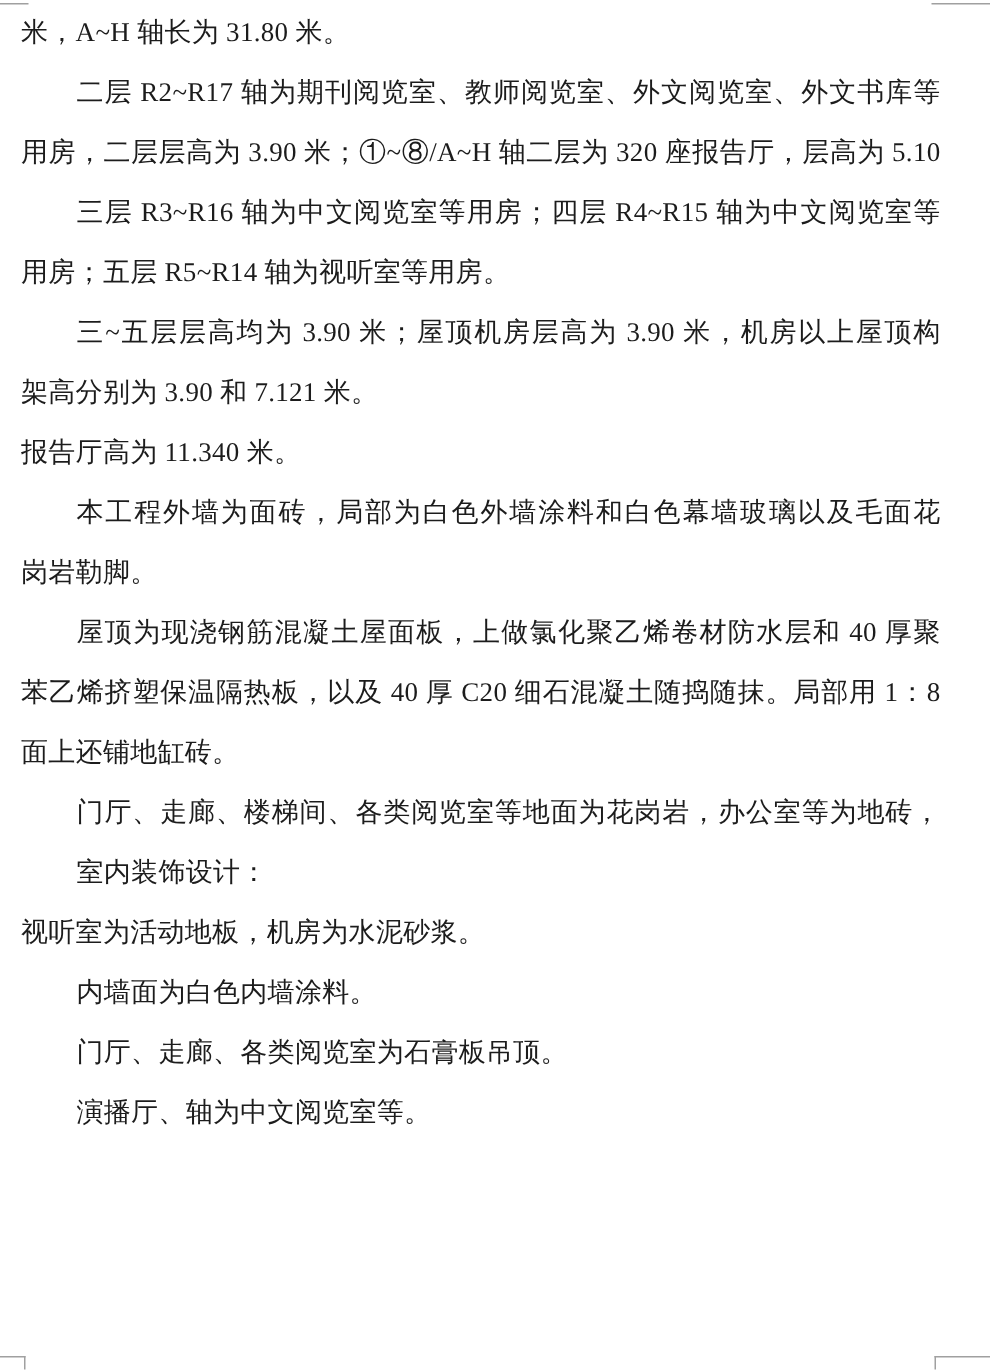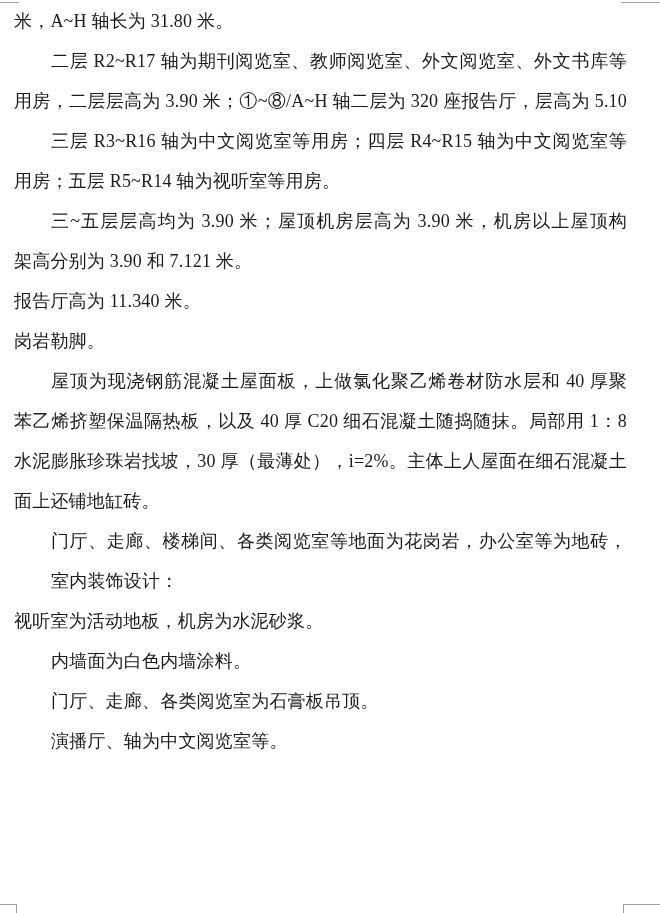--- a/index.html
+++ b/index.html
@@ -67,24 +67,24 @@
 
   <div class="text-column">
     <div class="ln">米，A~H 轴长为 31.80 米。</div>
     <div class="ln ind jst">二层 R2~R17 轴为期刊阅览室、教师阅览室、外文阅览室、外文书库等</div>
     <div class="ln jst">用房，二层层高为 3.90 米；①~⑧/A~H 轴二层为 320 座报告厅，层高为 5.10</div>
     <div class="ln ind jst">三层 R3~R16 轴为中文阅览室等用房；四层 R4~R15 轴为中文阅览室等</div>
     <div class="ln">用房；五层 R5~R14 轴为视听室等用房。</div>
     <div class="ln ind jst">三~五层层高均为 3.90 米；屋顶机房层高为 3.90 米，机房以上屋顶构</div>
     <div class="ln">架高分别为 3.90 和 7.121 米。</div>
     <div class="ln">报告厅高为 11.340 米。</div>
+    <div class="ln ind jst">本工程外墙为面砖，局部为白色外墙涂料和白色幕墙玻璃以及毛面花</div>
     <div class="ln">岗岩勒脚。</div>
     <div class="ln ind jst">屋顶为现浇钢筋混凝土屋面板，上做氯化聚乙烯卷材防水层和 40 厚聚</div>
     <div class="ln jst">苯乙烯挤塑保温隔热板，以及 40 厚 C20 细石混凝土随捣随抹。局部用 1：8</div>
-    <div class="ln jst">水泥膨胀珍珠岩找坡，30 厚（最薄处），i=2%。主体上人屋面在细石混凝土</div>
     <div class="ln">面上还铺地缸砖。</div>
     <div class="ln ind jst">门厅、走廊、楼梯间、各类阅览室等地面为花岗岩，办公室等为地砖，</div>
     <div class="ln ind">室内装饰设计：</div>
     <div class="ln">视听室为活动地板，机房为水泥砂浆。</div>
     <div class="ln ind">内墙面为白色内墙涂料。</div>
     <div class="ln ind">门厅、走廊、各类阅览室为石膏板吊顶。</div>
     <div class="ln ind">演播厅、轴为中文阅览室等。</div>
   </div>
 
 </div>

